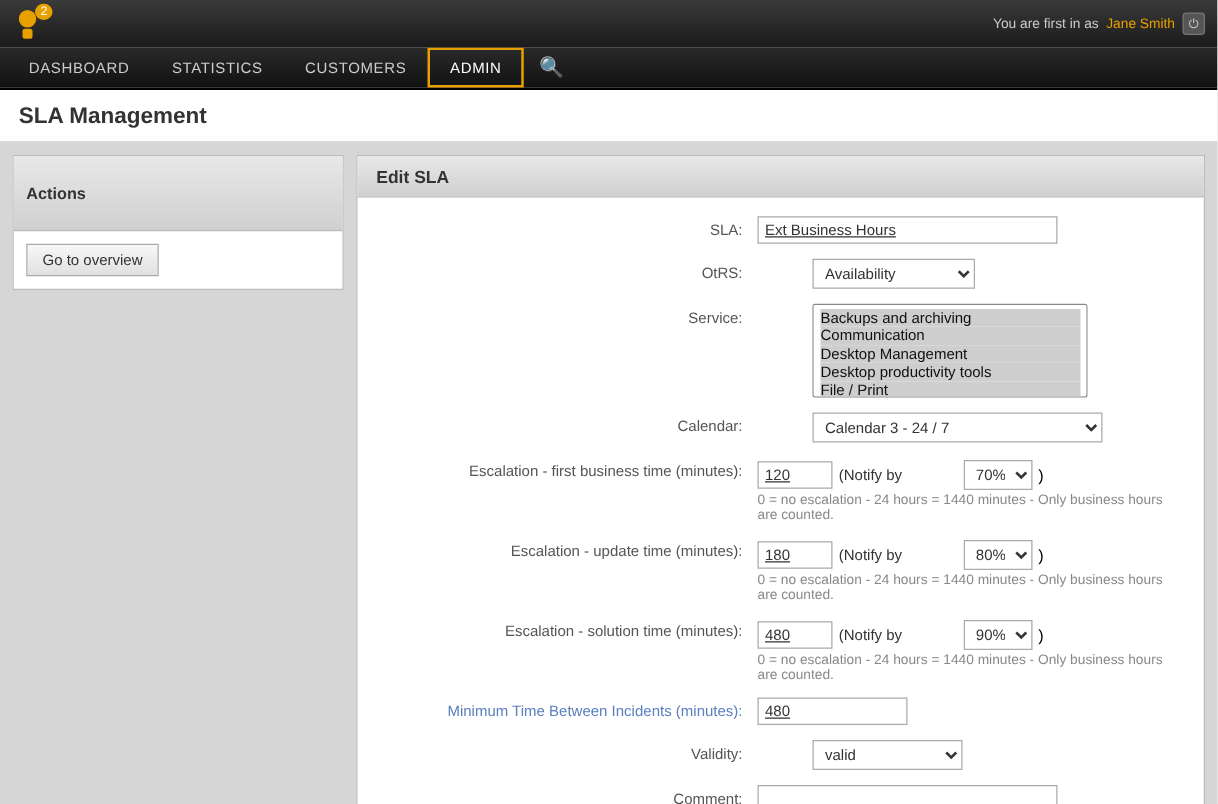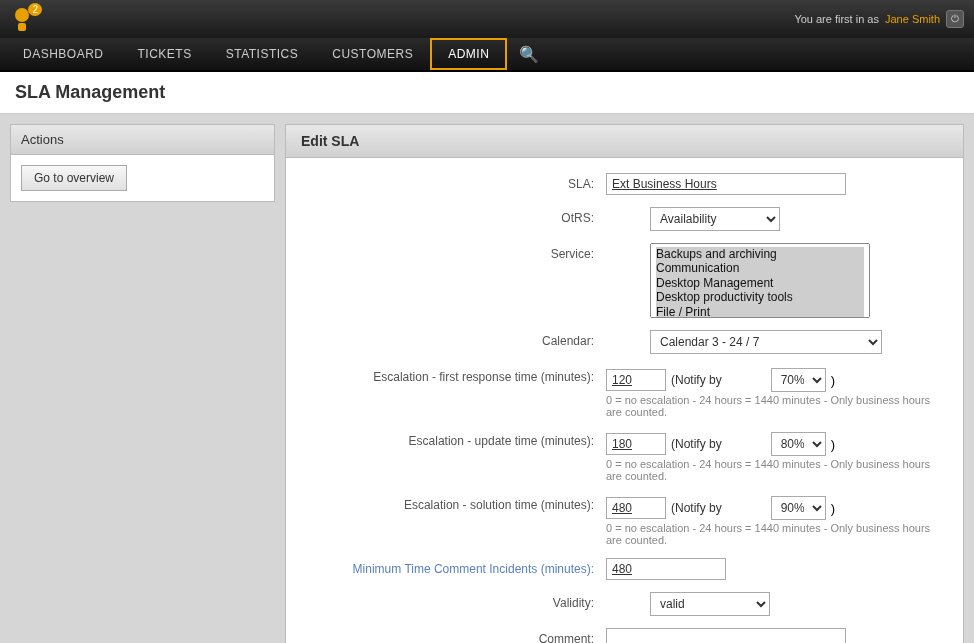--- a/index.html
+++ b/index.html
@@ -129,23 +129,23 @@
     #sidebar {
       width: 265px;
       flex-shrink: 0;
     }
     .sidebar-section {
       background: white;
       border: 1px solid #bbb;
     }
     .sidebar-section-title {
       background: linear-gradient(180deg, #e8e8e8 0%, #d0d0d0 100%);
-      padding: 7px 10px;
+      padding: 22px 10px;
       font-size: 13px;
-      font-weight: normal;
+      font-weight: bold;
       color: #333;
       border-bottom: 1px solid #bbb;
     }
     .sidebar-section-body {
       padding: 10px;
     }
     .btn-go-overview {
       background: linear-gradient(180deg, #f8f8f8 0%, #e0e0e0 100%);
       border: 1px solid #aaa;
       padding: 5px 12px;
@@ -263,21 +263,20 @@
   </div>
   <div class="user-info">
     <span>You are first in as</span>
     <span class="username">Jane Smith</span>
     <div class="power-btn">⏻</div>
   </div>
 </div>
 
 <div id="nav">
   <div class="nav-item">DASHBOARD</div>
-  <div class="nav-item">TICKETS</div>
   <div class="nav-item">STATISTICS</div>
   <div class="nav-item">CUSTOMERS</div>
   <div class="nav-item active">ADMIN</div>
   <div class="search-icon-btn">🔍</div>
 </div>
 
 <div id="page-title-bar">
   <h1>SLA Management</h1>
 </div>
 
@@ -334,21 +333,21 @@
         <div class="form-control-area">
           <select class="select-calendar">
             <option>Calendar 3 - 24 / 7</option>
             <option>Calendar 1</option>
             <option>Calendar 2</option>
           </select>
         </div>
       </div>
 
       <div class="form-row">
-        <div class="form-label">Escalation - first response time (minutes):</div>
+        <div class="form-label">Escalation - first business time (minutes):</div>
         <div class="form-control-area">
           <div class="notify-row">
             <input type="text" class="input-minutes" value="120" style="">
             <span class="notify-label">(Notify by</span>
             <select class="select-notify">
               <option>70%</option>
               <option>80%</option>
               <option>90%</option>
               <option>100%</option>
             </select>
@@ -388,21 +387,21 @@
               <option selected="">90%</option>
               <option>100%</option>
             </select>
             <span>)</span>
           </div>
           <div class="hint-text">0 = no escalation - 24 hours = 1440 minutes - Only business hours are counted.</div>
         </div>
       </div>
 
       <div class="form-row">
-        <div class="form-label required">Minimum Time Comment Incidents (minutes):</div>
+        <div class="form-label required">Minimum Time Between Incidents (minutes):</div>
         <div class="form-control-area">
           <input type="text" class="input-min-time" value="480" style="">
         </div>
       </div>
 
       <div class="form-row">
         <div class="form-label">Validity:</div>
         <div class="form-control-area">
           <select class="select-validity">
             <option>valid</option>

